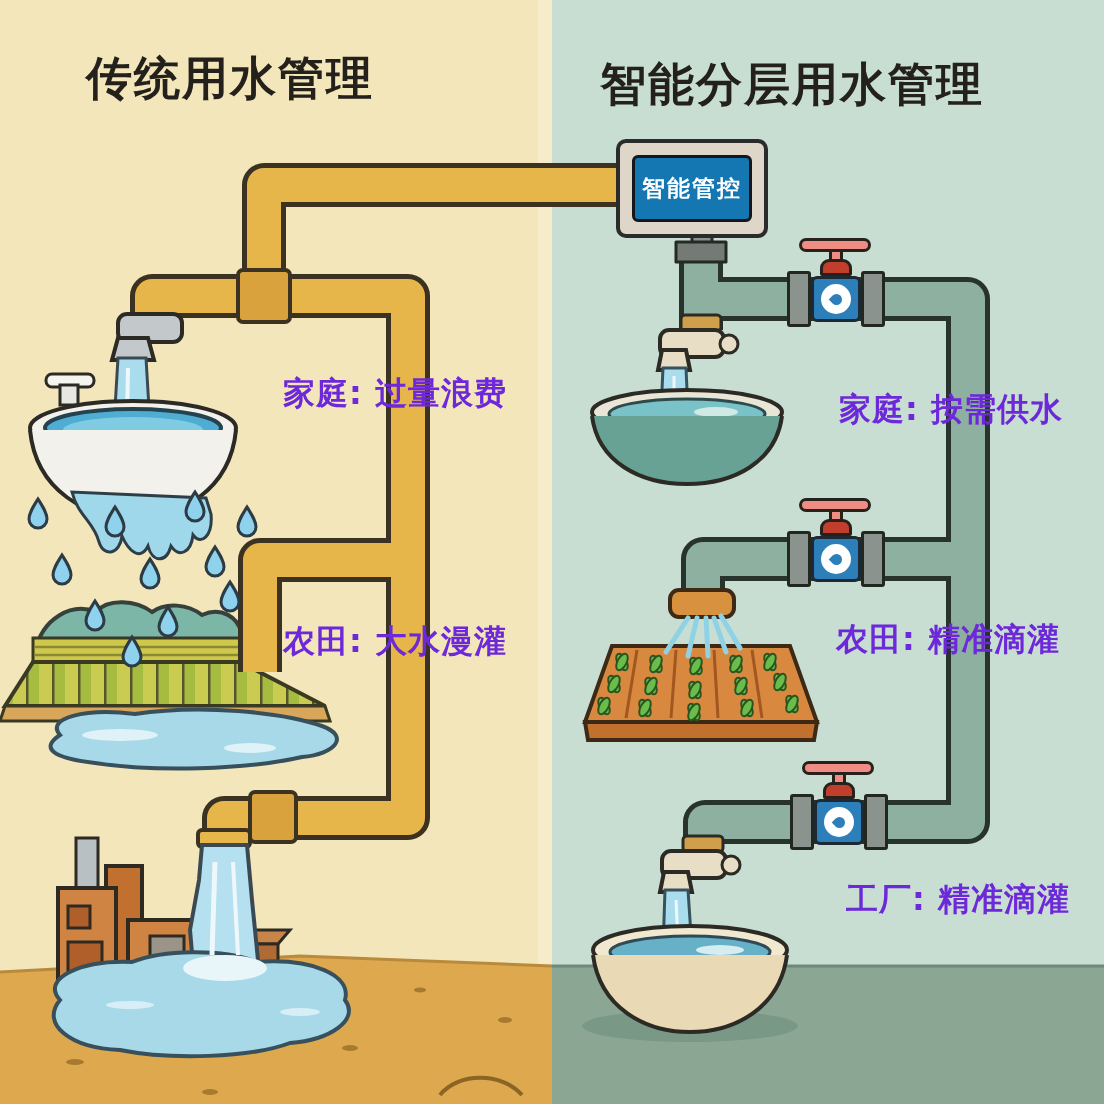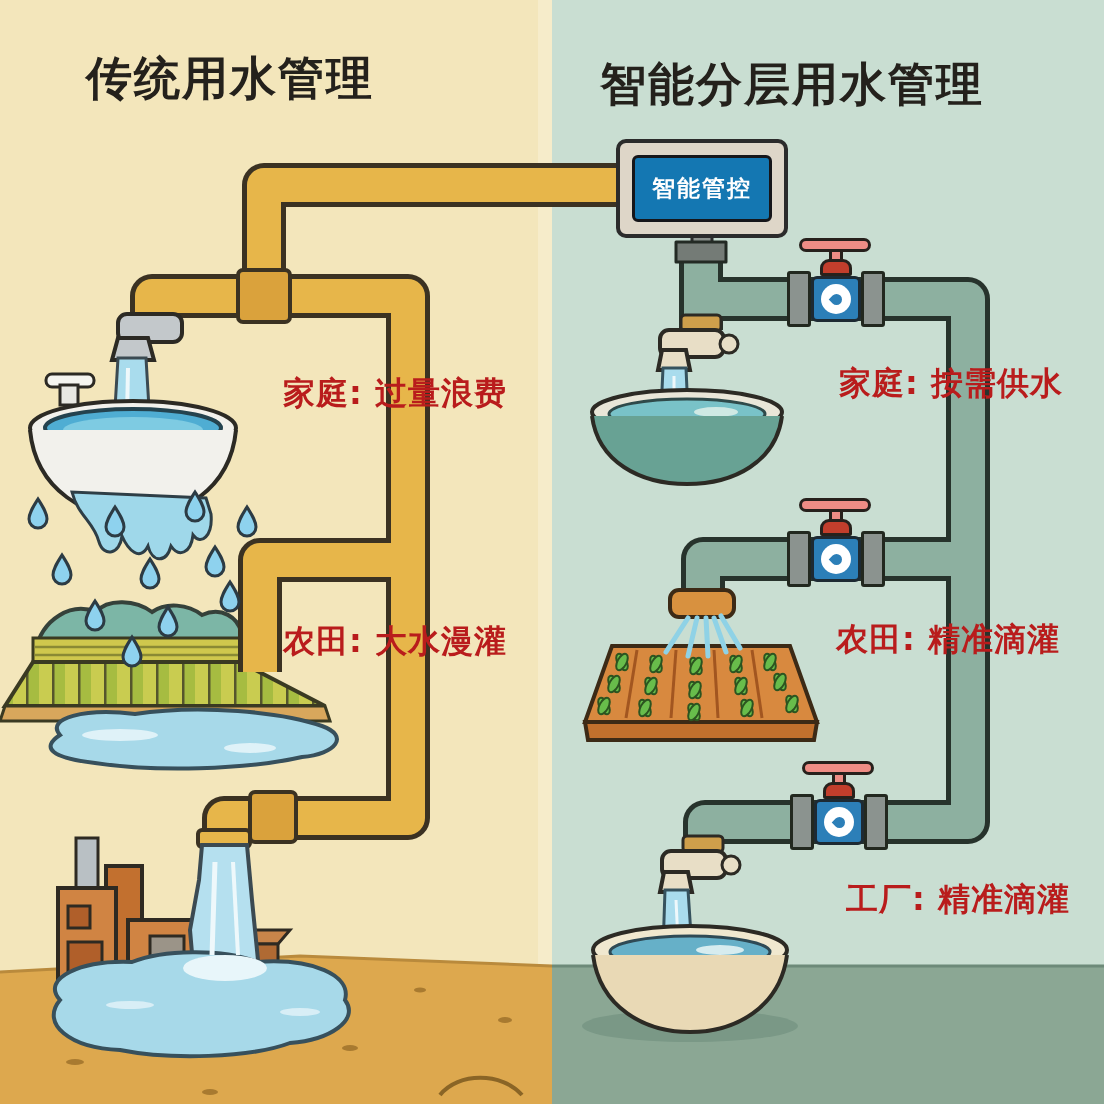--- a/index.html
+++ b/index.html
@@ -2,24 +2,24 @@
 <html><head>
 <meta charset="utf-8">
 <style>
   * { box-sizing: border-box; margin: 0; padding: 0; }
   html,body { width:1104px; height:1104px; }
   body { font-family:"DejaVu Sans","Liberation Sans",sans-serif; position:relative; overflow:hidden; }
   #stage { position:absolute; left:0; top:0; width:1104px; height:1104px; }
   #scene { position:absolute; left:0; top:0; z-index:1; }
 
   .title { position:absolute; z-index:3; font-weight:700; font-size:46px; color:#24211c; letter-spacing:2px; white-space:nowrap; }
-  .row-label { position:absolute; z-index:3; font-weight:700; font-size:32px; color:#b91c1c; letter-spacing:1px; white-space:nowrap; }
+  .row-label { position:absolute; z-index:3; font-weight:700; font-size:32px; color:#6d28d9; letter-spacing:1px; white-space:nowrap; }
 
   
-  .monitor { position:absolute; z-index:2; left:616px; top:139px; width:172px; height:99px;
+  .monitor { position:absolute; z-index:2; left:616px; top:139px; width:152px; height:99px;
              background:#ded6c8; border:4px solid #2b2b2b; border-radius:10px; }
   .monitor .screen { position:absolute; left:12px; right:12px; top:12px; bottom:12px;
              background:#1477b2; border:3px solid #16161a; border-radius:6px;
              display:flex; align-items:center; justify-content:center; }
   .monitor .screen-text { color:#ffffff; font-weight:700; font-size:23px; letter-spacing:2px; white-space:nowrap; }
 
   
   .valve { position:absolute; z-index:2; width:98px; height:90px; }
   .valve .bar    { position:absolute; left:12px; top:0;  width:72px; height:14px; background:#ef8d85; border:3px solid #27211c; border-radius:7px; }
   .valve .stem   { position:absolute; left:42px; top:11px; width:14px; height:13px; background:#ef8d85; border:3px solid #27211c; }
@@ -278,21 +278,21 @@
     <path d="M 593 955 C 600 1008 645 1032 690 1032 C 735 1032 780 1008 787 955" fill="#e9d9b5" stroke="#2c2a24" stroke-width="4"></path>
   </g>
 </svg>
 
 <div class="title" style="left:86px; top:48px;">传统用水管理</div>
 <div class="title" style="left:600px; top:46px;margin-top:8px;">智能分层用水管理</div>
 
 <div class="row-label" style="left:283px; top:372px;">家庭: 过量浪费</div>
 <div class="row-label" style="left:283px; top:620px;">农田: 大水漫灌</div>
 
-<div class="row-label" style="left:839px; top:362px;">家庭: 按需供水</div>
+<div class="row-label" style="left:839px; top:388px;">家庭: 按需供水</div>
 <div class="row-label" style="left:836px; top:618px;text-align:center;">农田: 精准滴灌</div>
 <div class="row-label" style="left:846px; top:878px;">工厂: 精准滴灌</div>
 
 <div class="monitor">
   <div class="screen">
     <span class="screen-text">智能管控</span>
   </div>
 </div>
 
 <div class="valve" style="left:787px; top:238px;">

